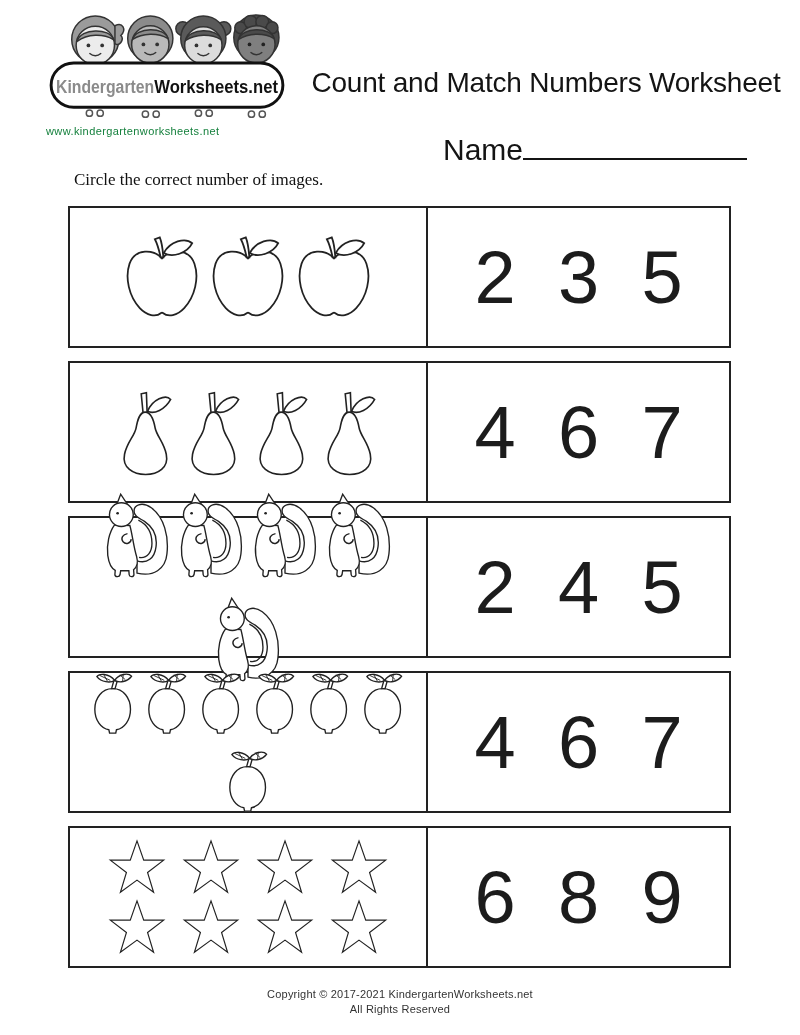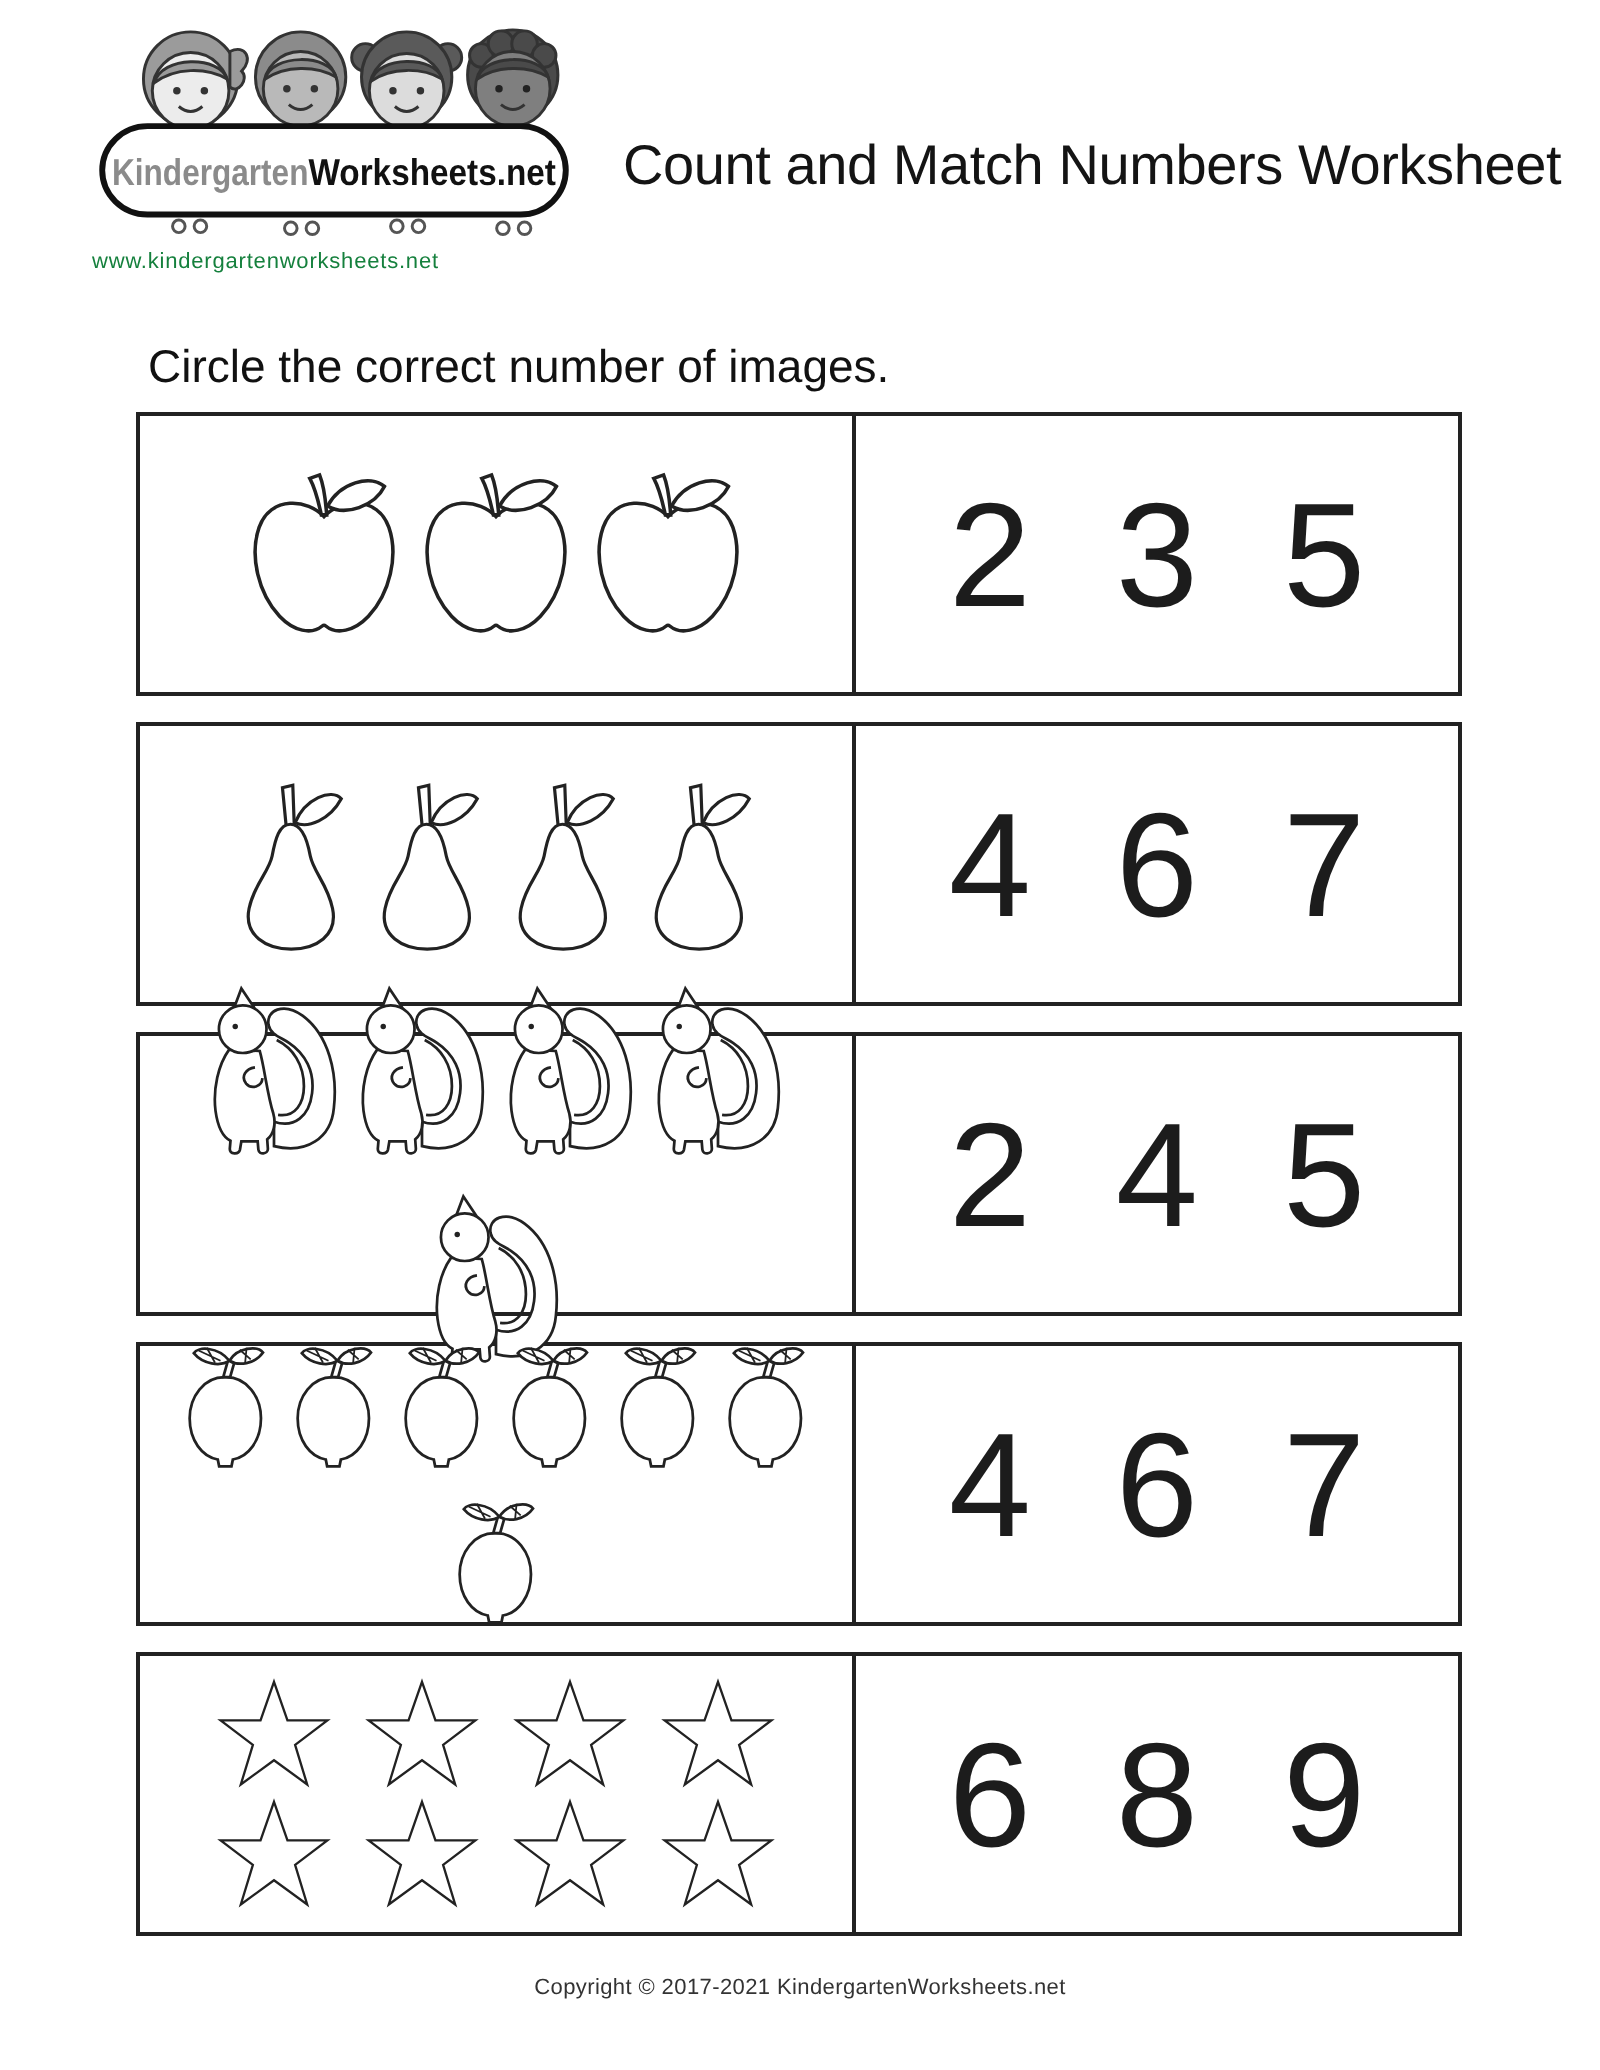--- a/index.html
+++ b/index.html
@@ -13,21 +13,21 @@
 
   
   .title{position:absolute;left:306px;top:48px;width:480px;text-align:center;
          font-size:28px;font-weight:300;letter-spacing:-.2px;color:#141414;margin-top:19px;}
 
   
   .name-row{position:absolute;left:443px;top:126px;font-size:30px;color:#141414;white-space:nowrap;}
   .name-line{display:inline-block;width:224px;height:32px;border-bottom:2.5px solid #141414;vertical-align:baseline;}
 
   
-  .instruction{position:absolute;left:74px;top:170px;font-size:23px;color:#111;}
+  .instruction{position:absolute;left:74px;top:170px;font-size:17px;color:#111;font-family:Liberation Serif, serif;}
 
   
   .rows{position:absolute;left:68px;top:206px;width:663px;}
   .wrow{display:flex;height:142px;border:2px solid #222;margin-bottom:13px;box-sizing:border-box;background:#fff;}
   .images-cell{width:358px;box-sizing:border-box;border-right:2px solid #222;
                display:flex;align-items:center;justify-content:center;align-content:center;
                flex-wrap:wrap;gap:2px 6px;padding:2px 6px;}
   .numbers-cell{flex:1;display:flex;align-items:center;justify-content:space-evenly;
                 font-size:74px;font-weight:300;color:#1c1c1c;padding:0 4px;}
   .item-svg{fill:#fff;stroke:#222;stroke-width:2;}
@@ -143,20 +143,21 @@
           <circle cx="164" cy="103" r="3.2"></circle>
         <circle cx="207" cy="104" r="3.2"></circle>
           <circle cx="218" cy="104" r="3.2"></circle>
       </g>
     </svg>
     <div class="site-url">www.kindergartenworksheets.net</div>
   </div>
 
   <div class="title">Count and Match Numbers Worksheet</div>
 
+  <div class="name-row"><span>Name</span><span class="name-line"></span></div>
 
   <div class="instruction">Circle the correct number of images.</div>
 
   <div class="rows">
 
     <div class="wrow">
       <div class="images-cell">
           <svg viewBox="0 0 90 96" class="item-svg item-apple">
             <use href="#sym-apple"></use>
           </svg>
@@ -283,15 +284,16 @@
         <span>6</span>
         <span>8</span>
         <span>9</span>
       </div>
     </div>
 
   </div>
 
   <div class="footer">
     <div>Copyright © 2017-2021 KindergartenWorksheets.net</div>
+    <div>All Rights Reserved</div>
   </div>
 
 </div>
 
 </body></html>

